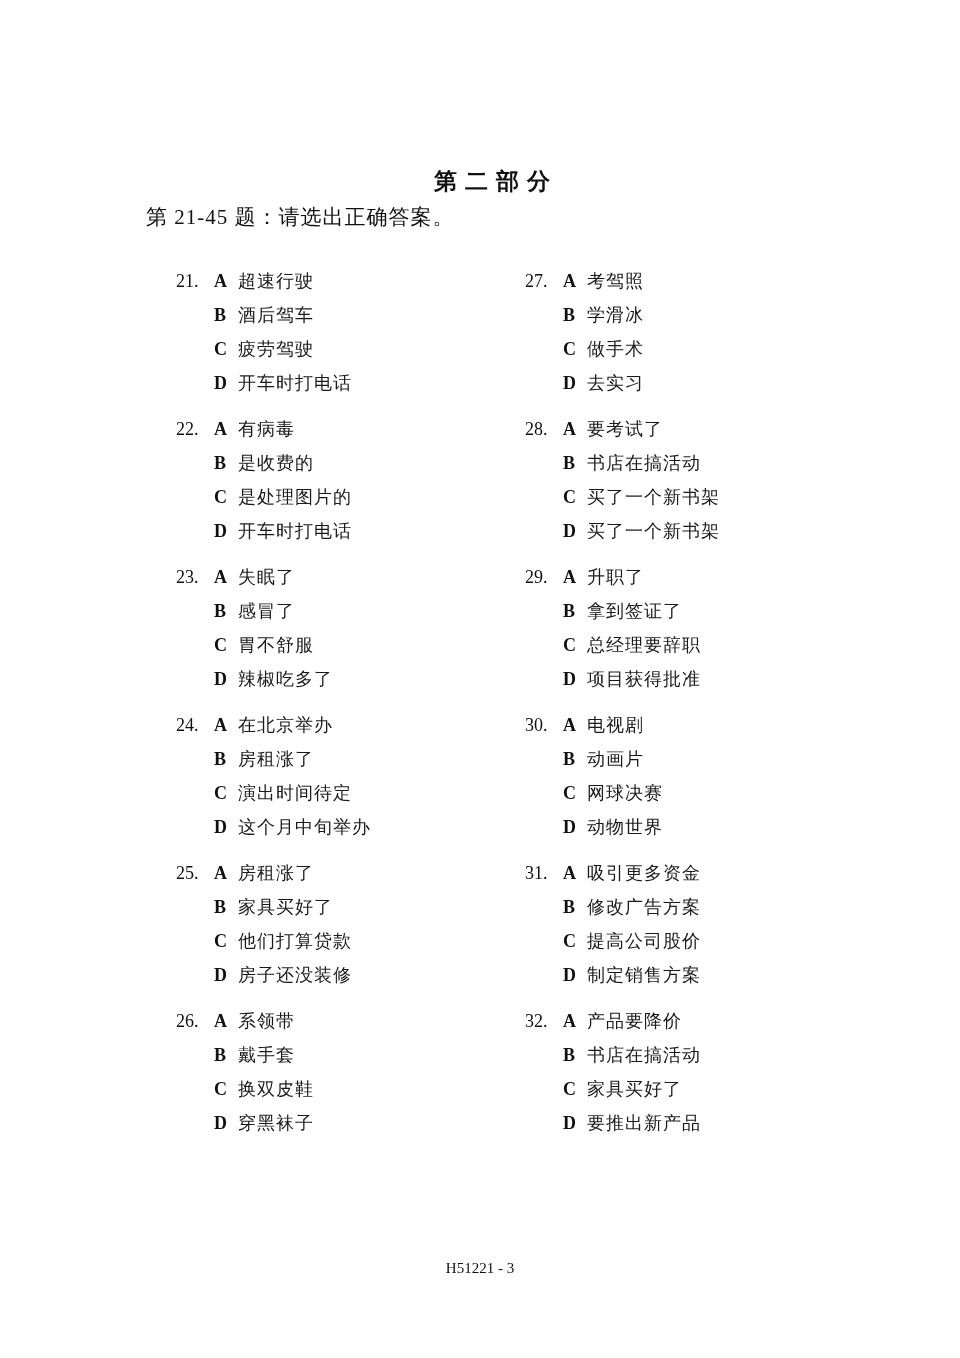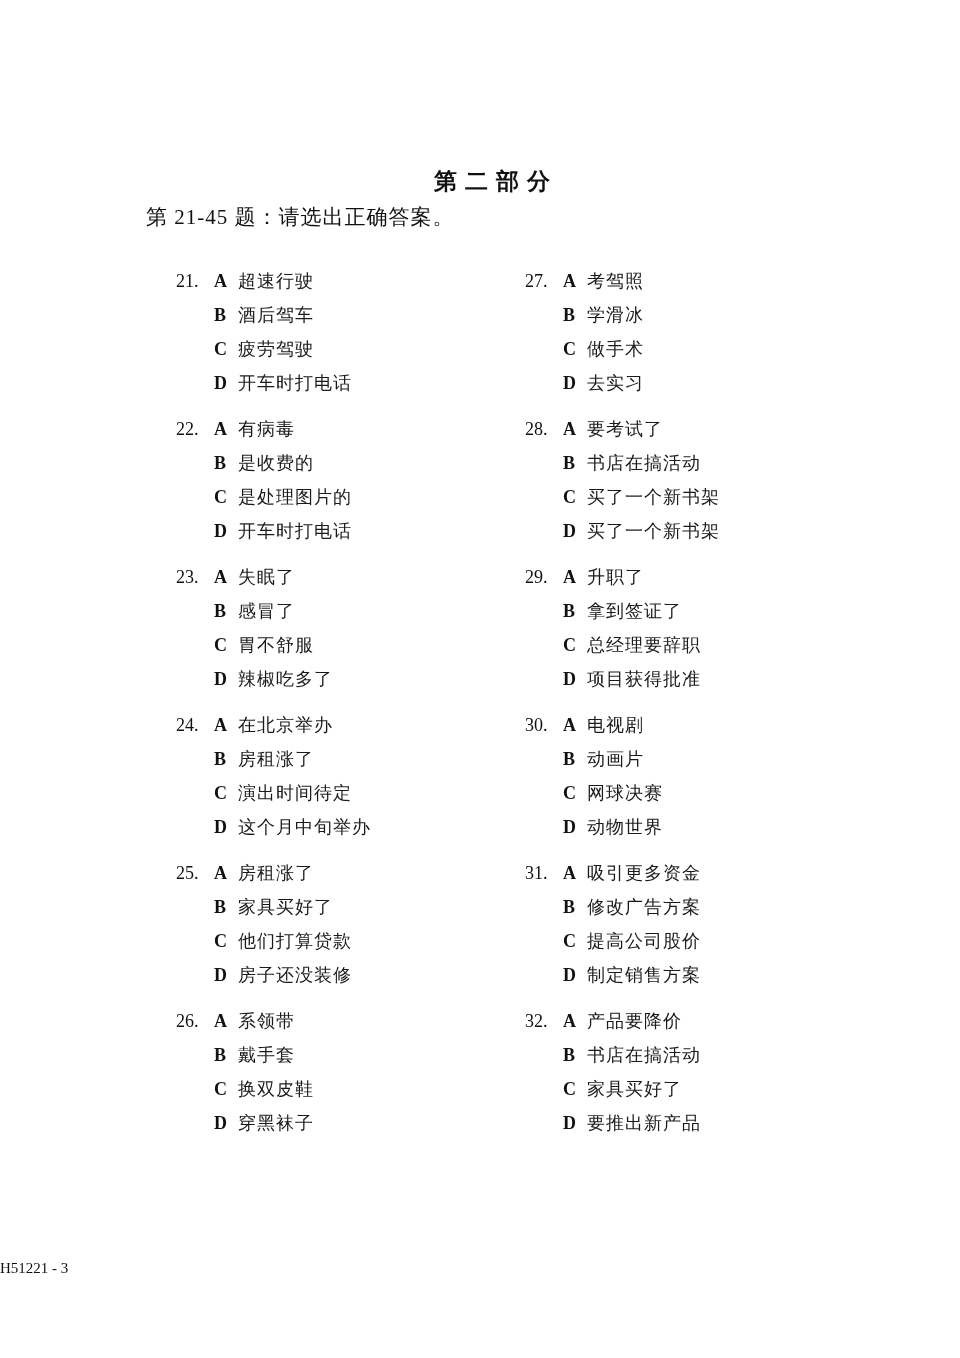--- a/index.html
+++ b/index.html
@@ -77,20 +77,21 @@
       font-family: "DejaVu Sans", "Liberation Sans", sans-serif;
       font-size: 18px;
       letter-spacing: 1px;
       color: #1a1a1a;
     }
     .footer {
       position: absolute;
       left: 0;
       width: 960px;
       top: 1260px;
+      text-align: center;
       font-size: 15px;
       font-family: "Liberation Serif", "DejaVu Serif", serif;
     }
   </style>
 </head>
 <body>
 
 <div class="page-title">第二部分</div>
 <div class="instruction">第 21-45 题：请选出正确答案。</div>
 

